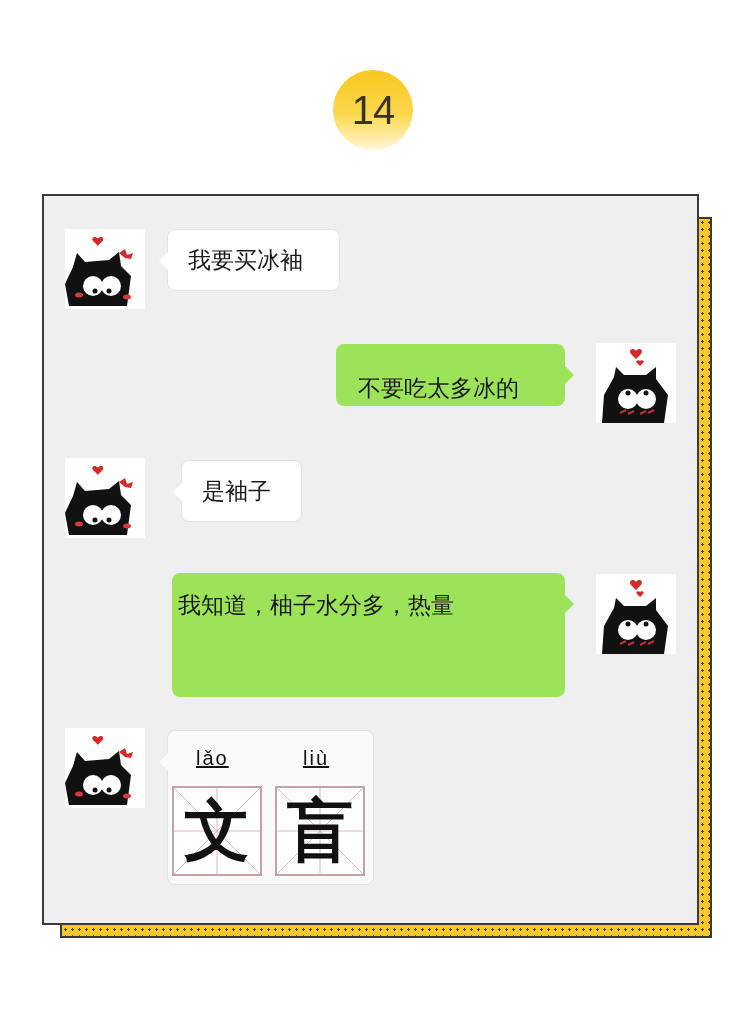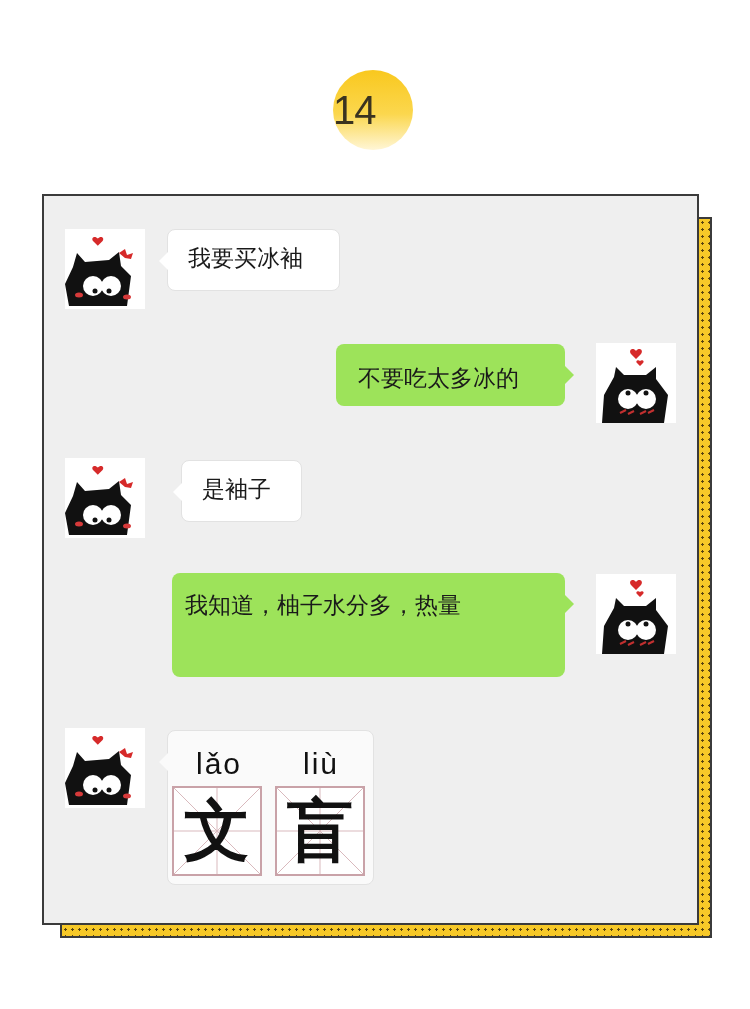--- a/index.html
+++ b/index.html
@@ -1,42 +1,42 @@
 <!DOCTYPE html>
 <html><head>
 <meta charset="utf-8">
 <style>
   html, body { margin:0; padding:0; }
   body { width:750px; height:1009px; background:#ffffff; position:relative; overflow:hidden;
          font-family:"DejaVu Sans", "Liberation Sans", sans-serif; }
   .badge { position:absolute; left:333px; top:70px; width:80px; height:80px; border-radius:50%;
            background:linear-gradient(180deg,#f9c81e 0%,#fbd74e 55%,#fff6d6 100%);
-           display:flex; align-items:center; }
+           display:flex; align-items:center; justify-content:center; }
   .badge span { font-family:"Liberation Sans", sans-serif; font-size:40px; color:#3a3320; font-weight:300; letter-spacing:-1px; }
   .shadow-frame { position:absolute; left:60px; top:217px; width:652px; height:721px;
            background-color:#f7c928;
            background-image:radial-gradient(#5a4410 1.1px, transparent 1.3px);
            background-size:7px 7px; border:2px solid #3b3b3b; box-sizing:border-box; }
   .panel { position:absolute; left:42px; top:194px; width:657px; height:731px; background:#efefef;
            border:2px solid #3b3b3b; box-sizing:border-box; }
   .avatar { position:absolute; width:80px; height:80px; background:#ffffff; overflow:hidden; }
   .avatar svg { width:80px; height:80px; display:block; }
   .bubble { position:absolute; border-radius:8px; font-size:23px; color:#1a1a1a; box-sizing:border-box;
             line-height:40px; }
-  .bubble.left { background:#ffffff; border:1px solid #e2e2e2;font-family:Liberation Mono, monospace; }
+  .bubble.left { background:#ffffff; border:1px solid #e2e2e2; }
   .bubble.right { background:#9de35a; }
   .bubble.left::before { content:""; position:absolute; left:-9px; top:22px; border-style:solid;
             border-width:9px 9px 9px 0; border-color:transparent #ffffff transparent transparent; }
   .bubble.right::after { content:""; position:absolute; right:-9px; top:22px; border-style:solid;
             border-width:9px 0 9px 9px; border-color:transparent transparent transparent #9de35a; }
   .card { position:absolute; left:167px; top:730px; width:205px; height:153px; background:#fafafa;
           border:1px solid #e2e2e2; border-radius:8px; }
   .card::before { content:""; position:absolute; left:-9px; top:22px; border-style:solid;
             border-width:9px 9px 9px 0; border-color:transparent #fafafa transparent transparent; }
-  .pinyin { position:absolute; top:16px; font-size:30px; color:#111; font-family:"Liberation Sans", sans-serif; letter-spacing:2px; }
+  .pinyin { position:absolute; top:16px; font-size:20px; color:#111; font-family:"Liberation Sans", sans-serif; letter-spacing:2px;text-decoration:underline; }
   .grid { position:absolute; top:55px; width:90px; height:90px; border:2px solid #c9a2a8; box-sizing:border-box; background:#fff; }
   .grid svg { position:absolute; left:0; top:0; width:86px; height:86px; }
   .grid .ch { position:absolute; left:0; top:0; width:86px; height:86px; display:flex; align-items:center; justify-content:center;
               font-family:"DejaVu Serif", "Liberation Serif", serif; font-size:66px; font-weight:bold; color:#111; }
 </style>
 </head>
 <body>
 
 <div class="badge">
   <span>14</span>
@@ -55,21 +55,21 @@
     <circle cx="30" cy="62" r="2.5" fill="#111"></circle>
       <circle cx="44" cy="62" r="2.5" fill="#111"></circle>
     <ellipse cx="14" cy="66" rx="4" ry="2.5" fill="#d63a3a"></ellipse>
       <ellipse cx="62" cy="68" rx="4" ry="2.5" fill="#d63a3a"></ellipse>
   </svg>
 </div>
 <div class="bubble left" style="left:167px; top:229px; width:173px; height:62px; padding:10px 0 0 20px;">
   <span>我要买冰袖</span>
 </div>
 
-<div class="bubble right" style="left:336px; top:344px; width:229px; height:62px; padding:14px 0 0 22px;">
+<div class="bubble right" style="left:336px; top:344px; width:229px; height:62px; padding:24px 0 0 22px;">
   <span>不要吃太多冰的</span>
 </div>
 <div class="avatar" style="left:596px; top:343px;">
   <svg viewBox="0 0 80 80">
     <path d="M40 8 c-3-4-8-1-5 3 l5 5 l5-5 c3-4-2-7-5-3z" fill="#d62a2a"></path>
     <path d="M44 18 c-2-2-5 0-3 2 l3 3 l3-3 c2-2-1-4-3-2z" fill="#d62a2a"></path>
     <path d="M8 52 l10-18 l2-10 l8 8 l22 0 l10-8 l0 12 l12 16 l-4 28 l-62 0z" fill="#111"></path>
     <circle cx="32" cy="56" r="10" fill="#fff"></circle>
       <circle cx="50" cy="56" r="10" fill="#fff"></circle>
     <circle cx="32" cy="50" r="2.5" fill="#111"></circle>
@@ -88,21 +88,21 @@
     <circle cx="30" cy="62" r="2.5" fill="#111"></circle>
       <circle cx="44" cy="62" r="2.5" fill="#111"></circle>
     <ellipse cx="14" cy="66" rx="4" ry="2.5" fill="#d63a3a"></ellipse>
       <ellipse cx="62" cy="68" rx="4" ry="2.5" fill="#d63a3a"></ellipse>
   </svg>
 </div>
 <div class="bubble left" style="left:181px; top:460px; width:121px; height:62px; padding:10px 0 0 20px;">
   <span>是袖子</span>
 </div>
 
-<div class="bubble right" style="left:172px; top:573px; width:393px; height:104px; padding:12px 0 0 13px; line-height:40px;">
+<div class="bubble right" style="left:172px; top:573px; width:393px; height:124px; padding:12px 0 0 6px; line-height:40px;">
   <div>我知道，柚子水分多，热量</div>
 </div>
 <div class="avatar" style="left:596px; top:574px;">
   <svg viewBox="0 0 80 80">
     <path d="M40 8 c-3-4-8-1-5 3 l5 5 l5-5 c3-4-2-7-5-3z" fill="#d62a2a"></path>
     <path d="M44 18 c-2-2-5 0-3 2 l3 3 l3-3 c2-2-1-4-3-2z" fill="#d62a2a"></path>
     <path d="M8 52 l10-18 l2-10 l8 8 l22 0 l10-8 l0 12 l12 16 l-4 28 l-62 0z" fill="#111"></path>
     <circle cx="32" cy="56" r="10" fill="#fff"></circle>
       <circle cx="50" cy="56" r="10" fill="#fff"></circle>
     <circle cx="32" cy="50" r="2.5" fill="#111"></circle>

